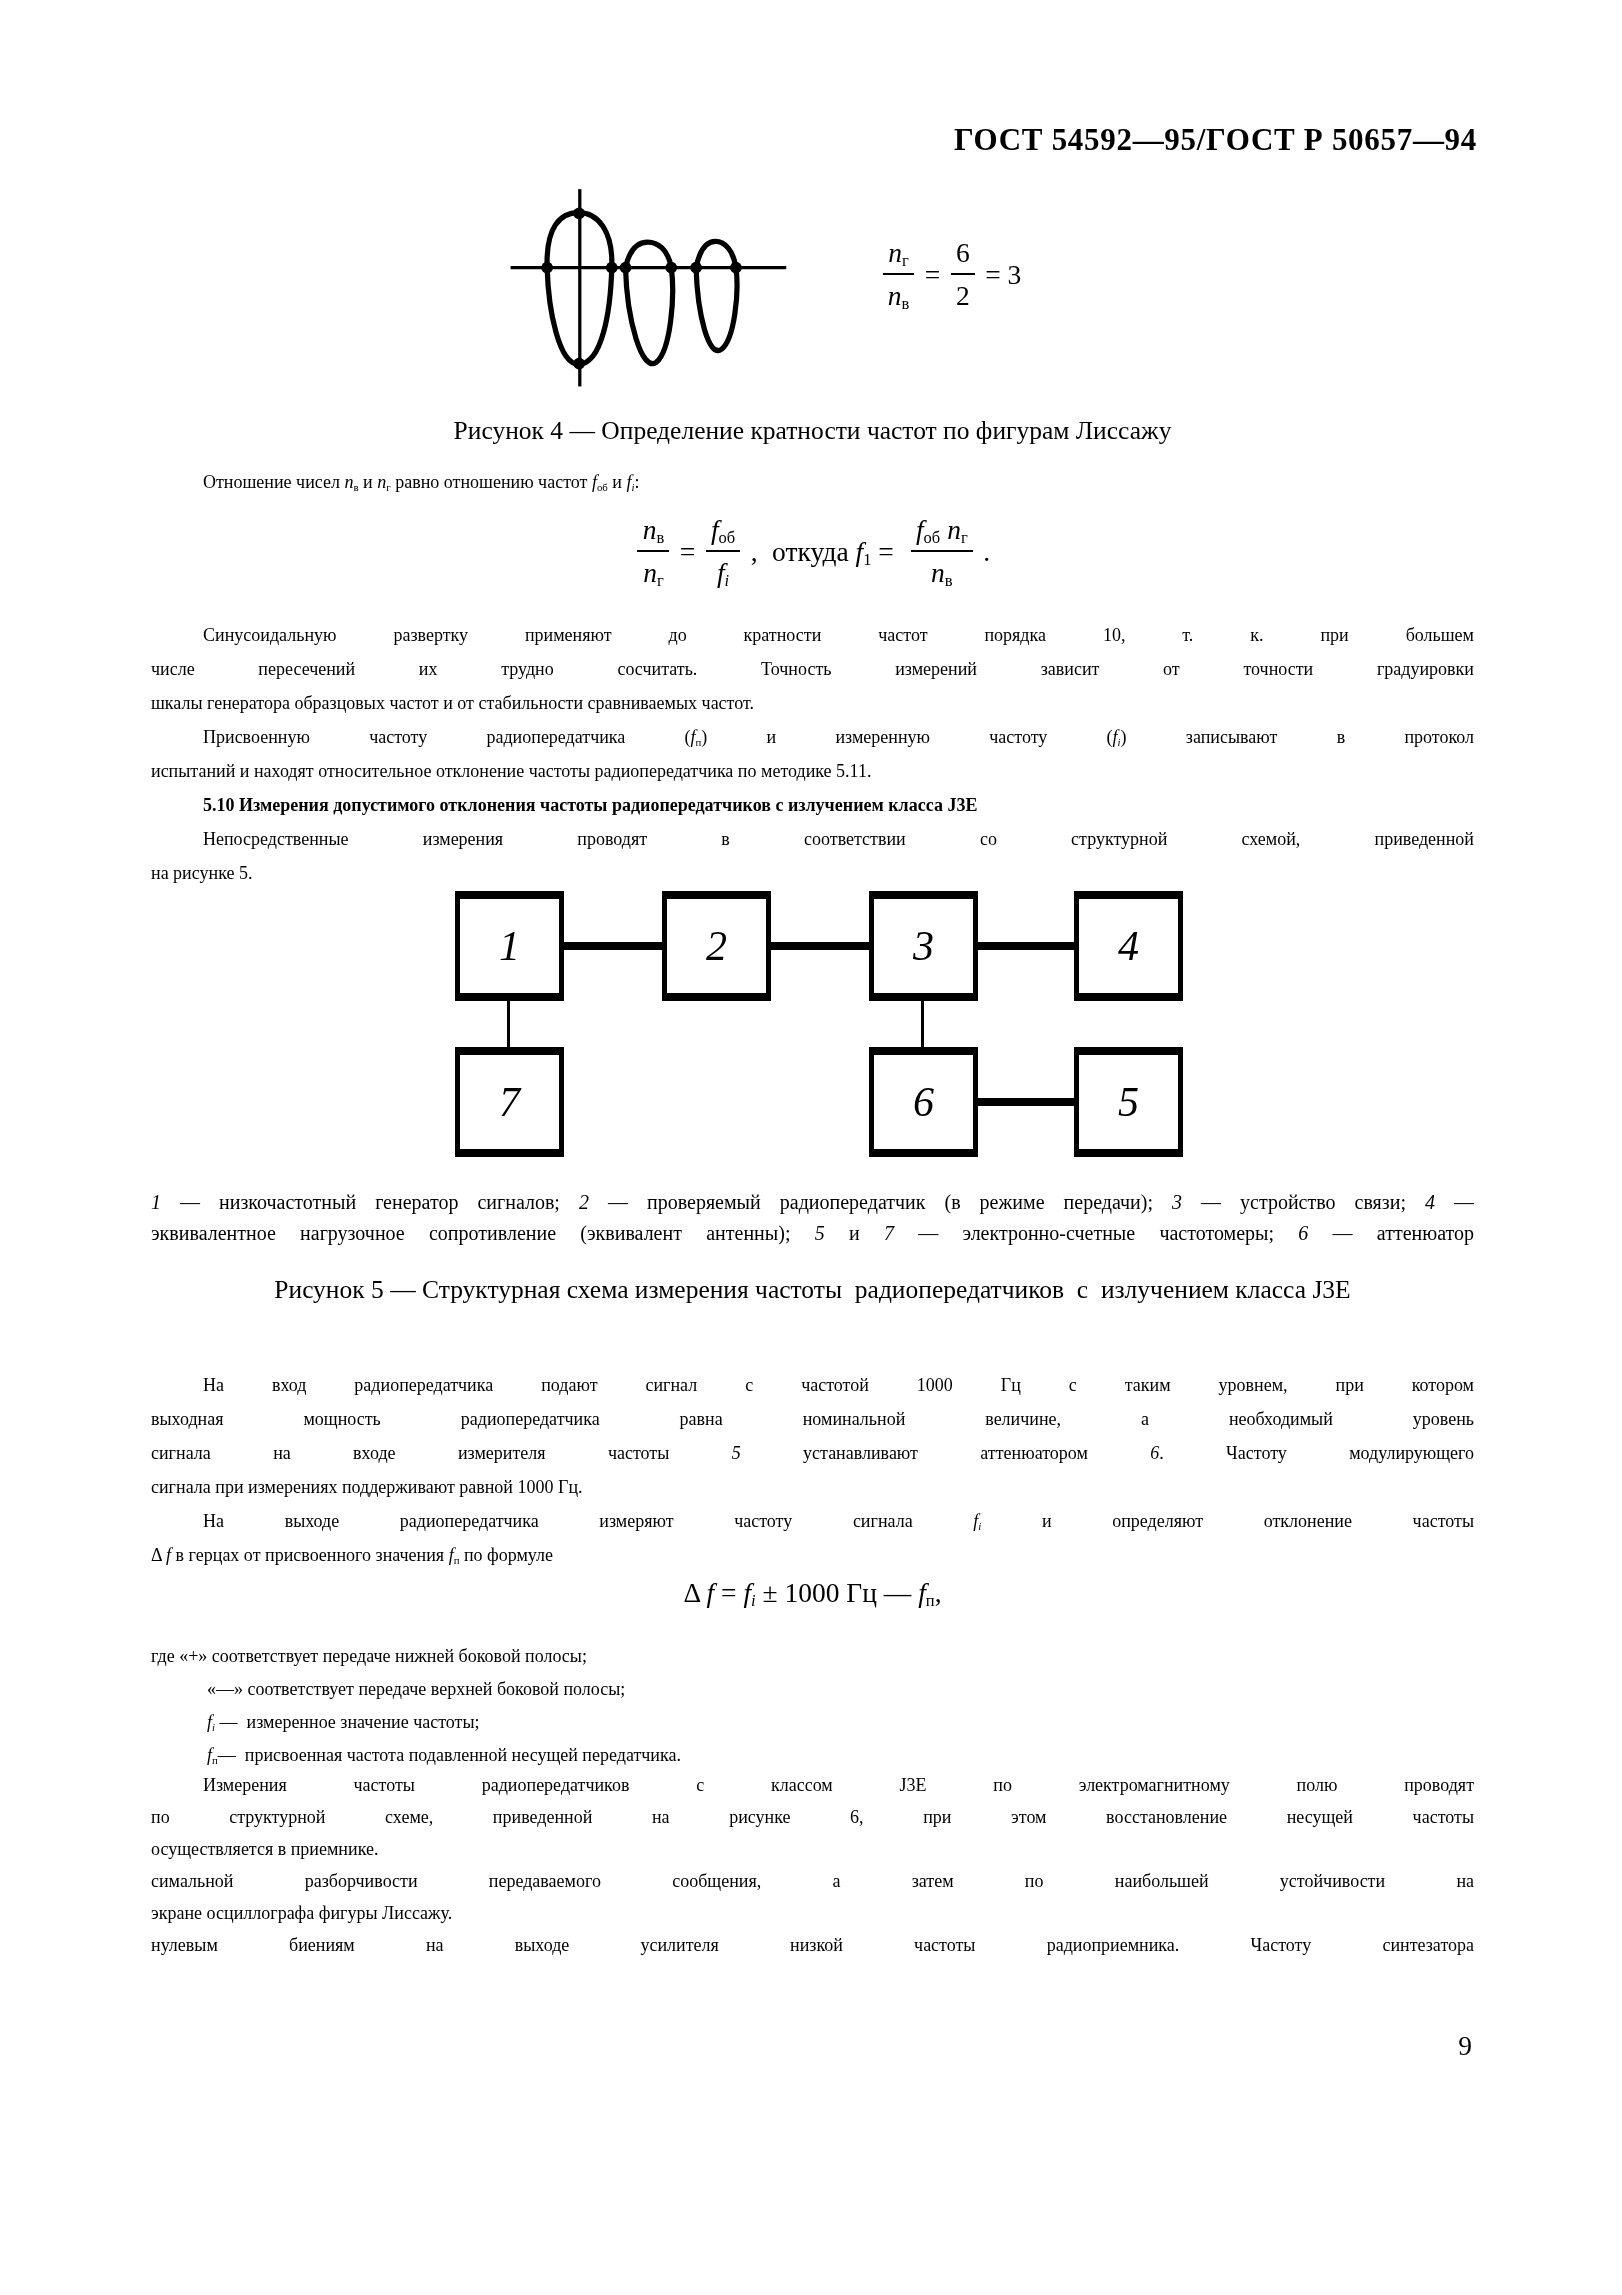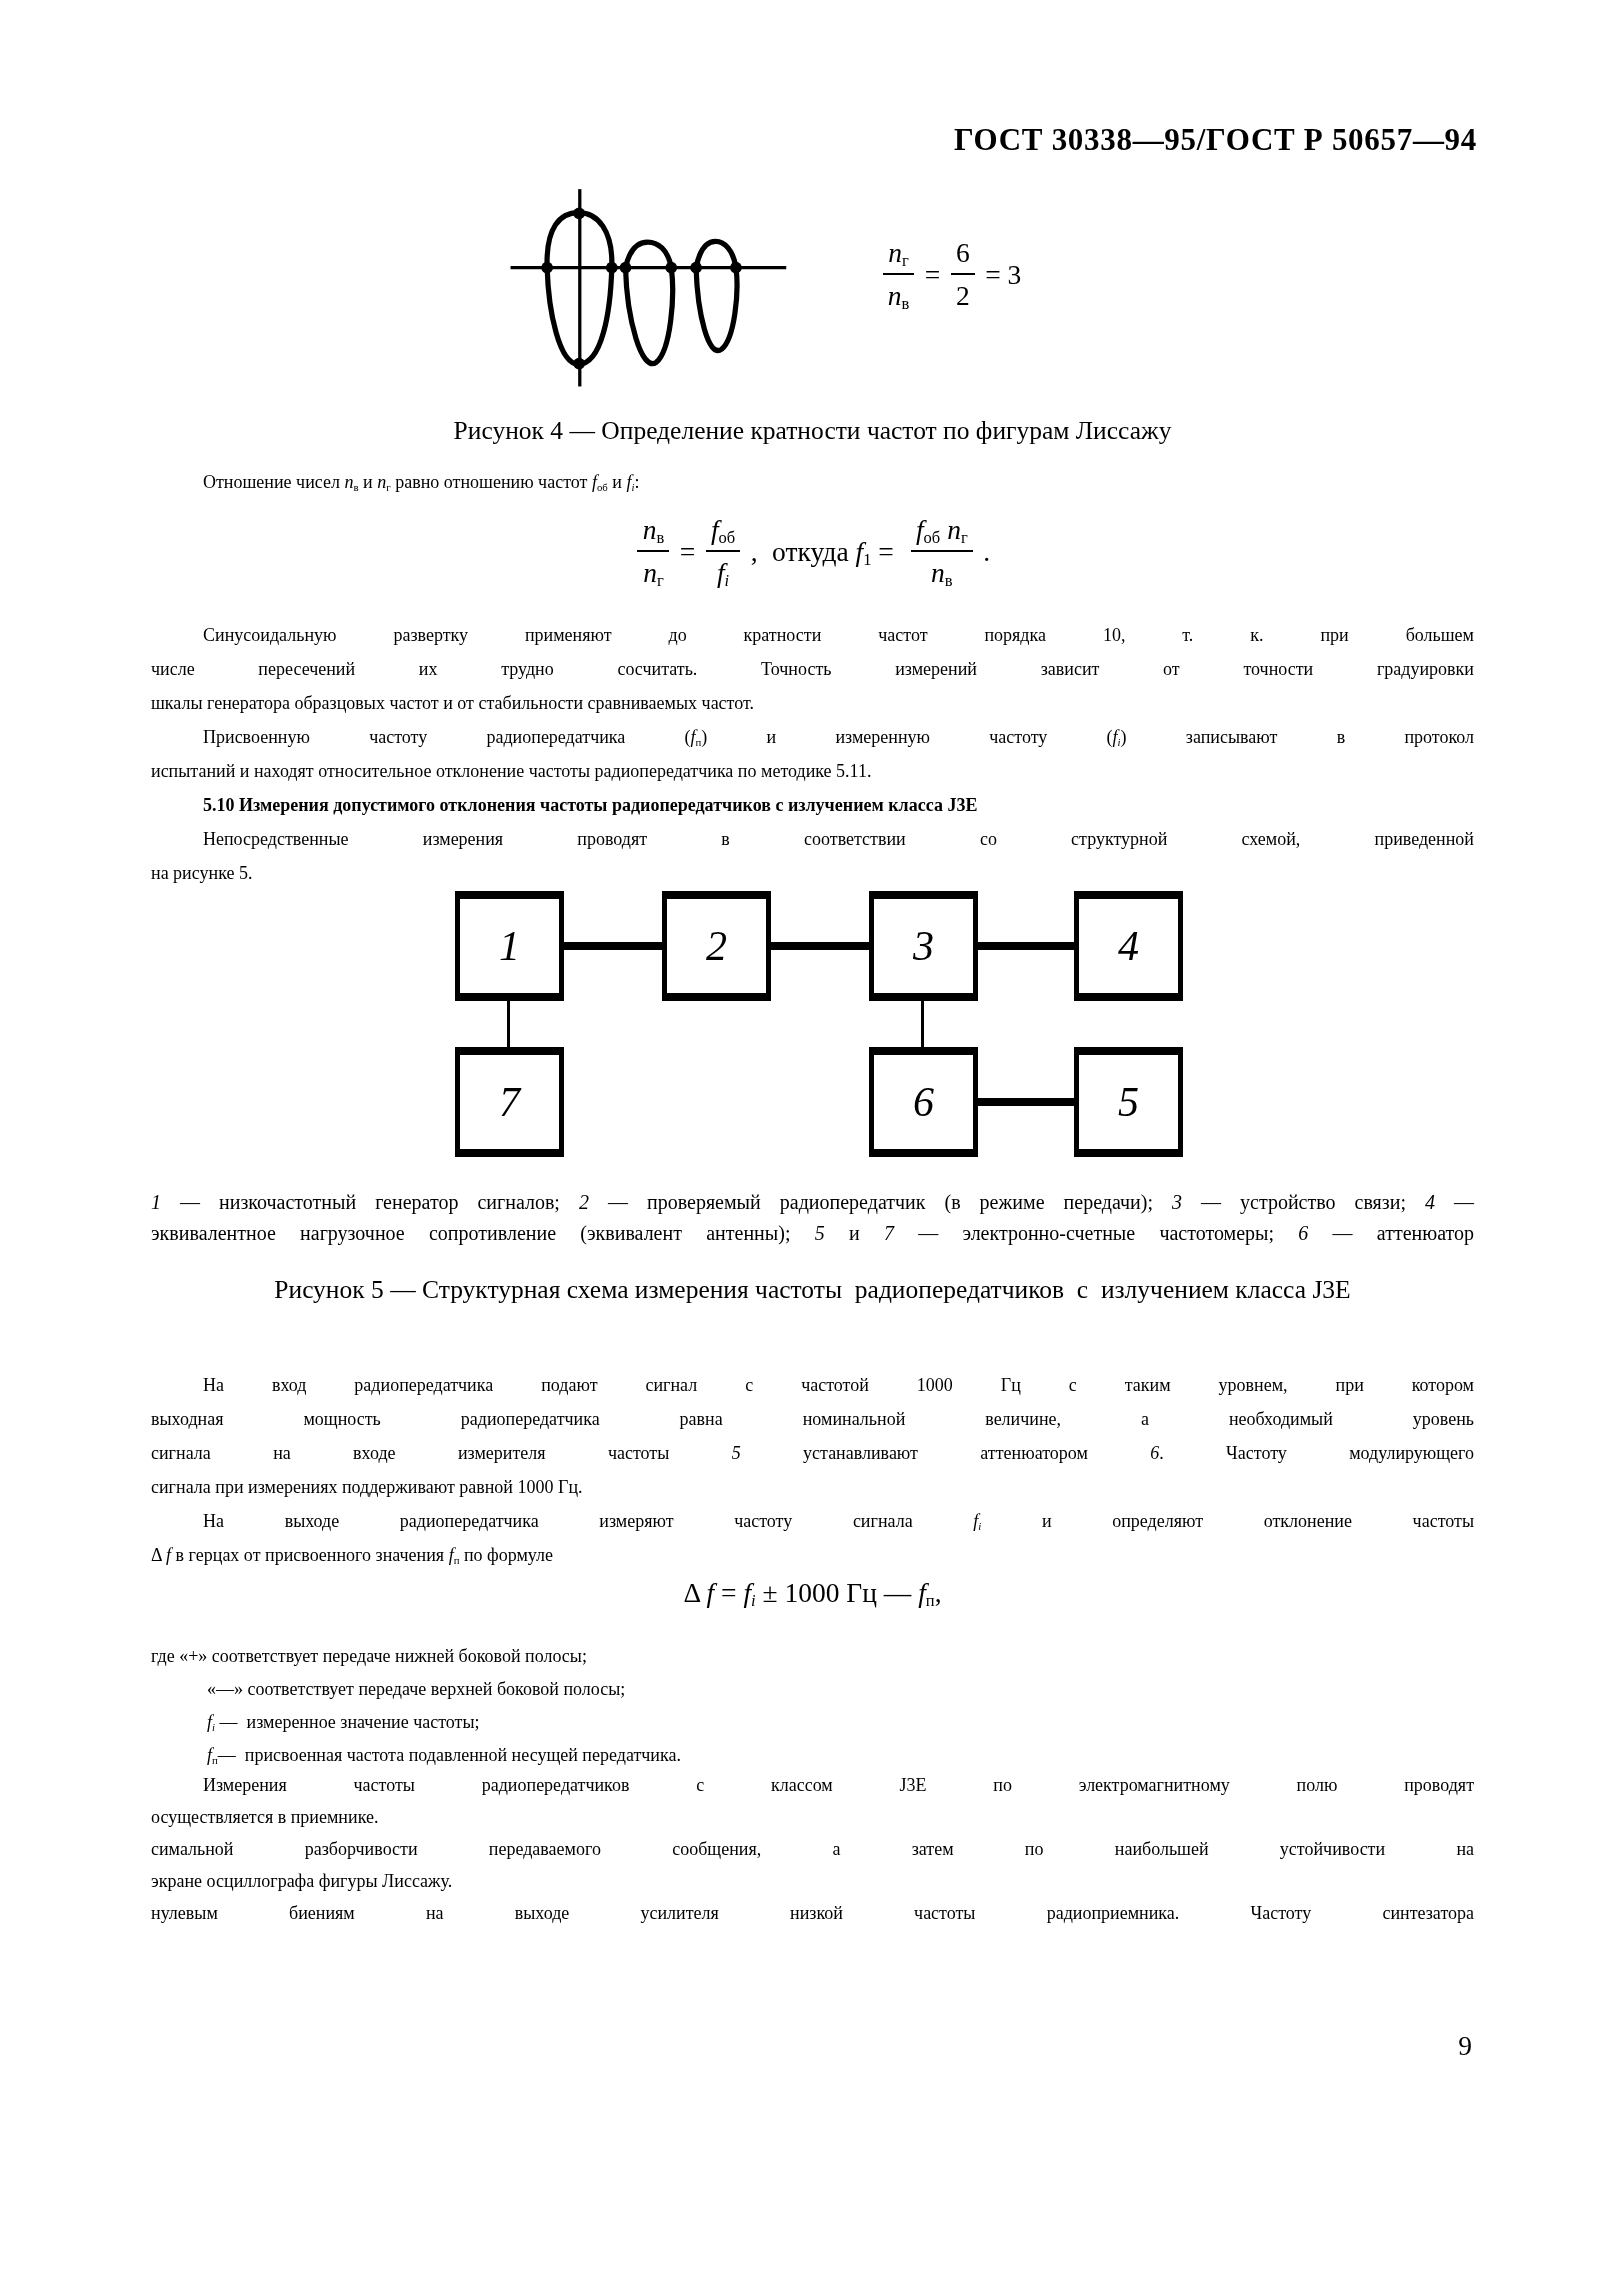--- a/index.html
+++ b/index.html
@@ -57,21 +57,21 @@
   }
   .conn { position:absolute; background:#000; }
   
   .liss { position:absolute; left:504px; top:181px; }
 </style>
 </head>
 <body>
 
 <div class="page">
 
-  <div class="hdr">ГОСТ 30338—95/ГОСТ Р 50657—94</div>
+  <div class="hdr">ГОСТ 54592—95/ГОСТ Р 50657—94</div>
 
   <svg class="liss" width="294" height="211" viewBox="0 0 450 322">
     <line x1="10" y1="132" x2="432" y2="132" stroke="#000" stroke-width="5"></line>
     <line x1="116" y1="12" x2="116" y2="314" stroke="#000" stroke-width="5"></line>
     <path fill="none" stroke="#000" stroke-width="8" stroke-linejoin="round" d="M 66,132 C 64,70 86,48 114,48 C 144,48 167,76 165,132 C 163,200 150,280 114,280 C 84,280 68,198 66,132 Z"></path>
     <path fill="none" stroke="#000" stroke-width="8" stroke-linejoin="round" d="M 186,132 C 193,101 206,93 220,93 C 235,93 251,104 256,132 C 262,176 255,259 233,277 C 211,293 188,212 186,132 Z"></path>
     <path fill="none" stroke="#000" stroke-width="8" stroke-linejoin="round" d="M 294,132 C 300,102 311,92 324,92 C 338,92 351,106 355,132 C 360,169 353,241 333,257 C 313,272 296,202 294,132 Z"></path>
     <circle cx="66" cy="132" r="9"></circle>
     <circle cx="165" cy="132" r="9"></circle>
     <circle cx="186" cy="132" r="9"></circle>
@@ -158,20 +158,21 @@
 
   <div class="tblock lh50 b-where">
     <div class="ln lf">где «+» соответствует передаче нижней боковой полосы;</div>
     <div class="ln lf pad">«—» соответствует передаче верхней боковой полосы;</div>
     <div class="ln lf pad"><i>f</i><sub class="it">i</sub> —  измеренное значение частоты;</div>
     <div class="ln lf pad"><i>f</i><sub>п</sub>—  присвоенная частота подавленной несущей передатчика.</div>
   </div>
 
   <div class="tblock lh49 b-para3">
     <div class="ln jl in">Измерения частоты радиопередатчиков с классом J3E по электромагнитному полю проводят</div>
+    <div class="ln jl">по структурной схеме, приведенной на рисунке 6, при этом восстановление несущей частоты</div>
     <div class="ln lf">осуществляется в приемнике.</div>
     <div class="ln jl">симальной разборчивости передаваемого сообщения, а затем по наибольшей устойчивости на</div>
     <div class="ln lf">экране осциллографа фигуры Лиссажу.</div>
     <div class="ln jl">нулевым биениям на выходе усилителя низкой частоты радиоприемника. Частоту синтезатора</div>
   </div>
 
   <div class="pagenum">9</div>
 
 </div>
 

